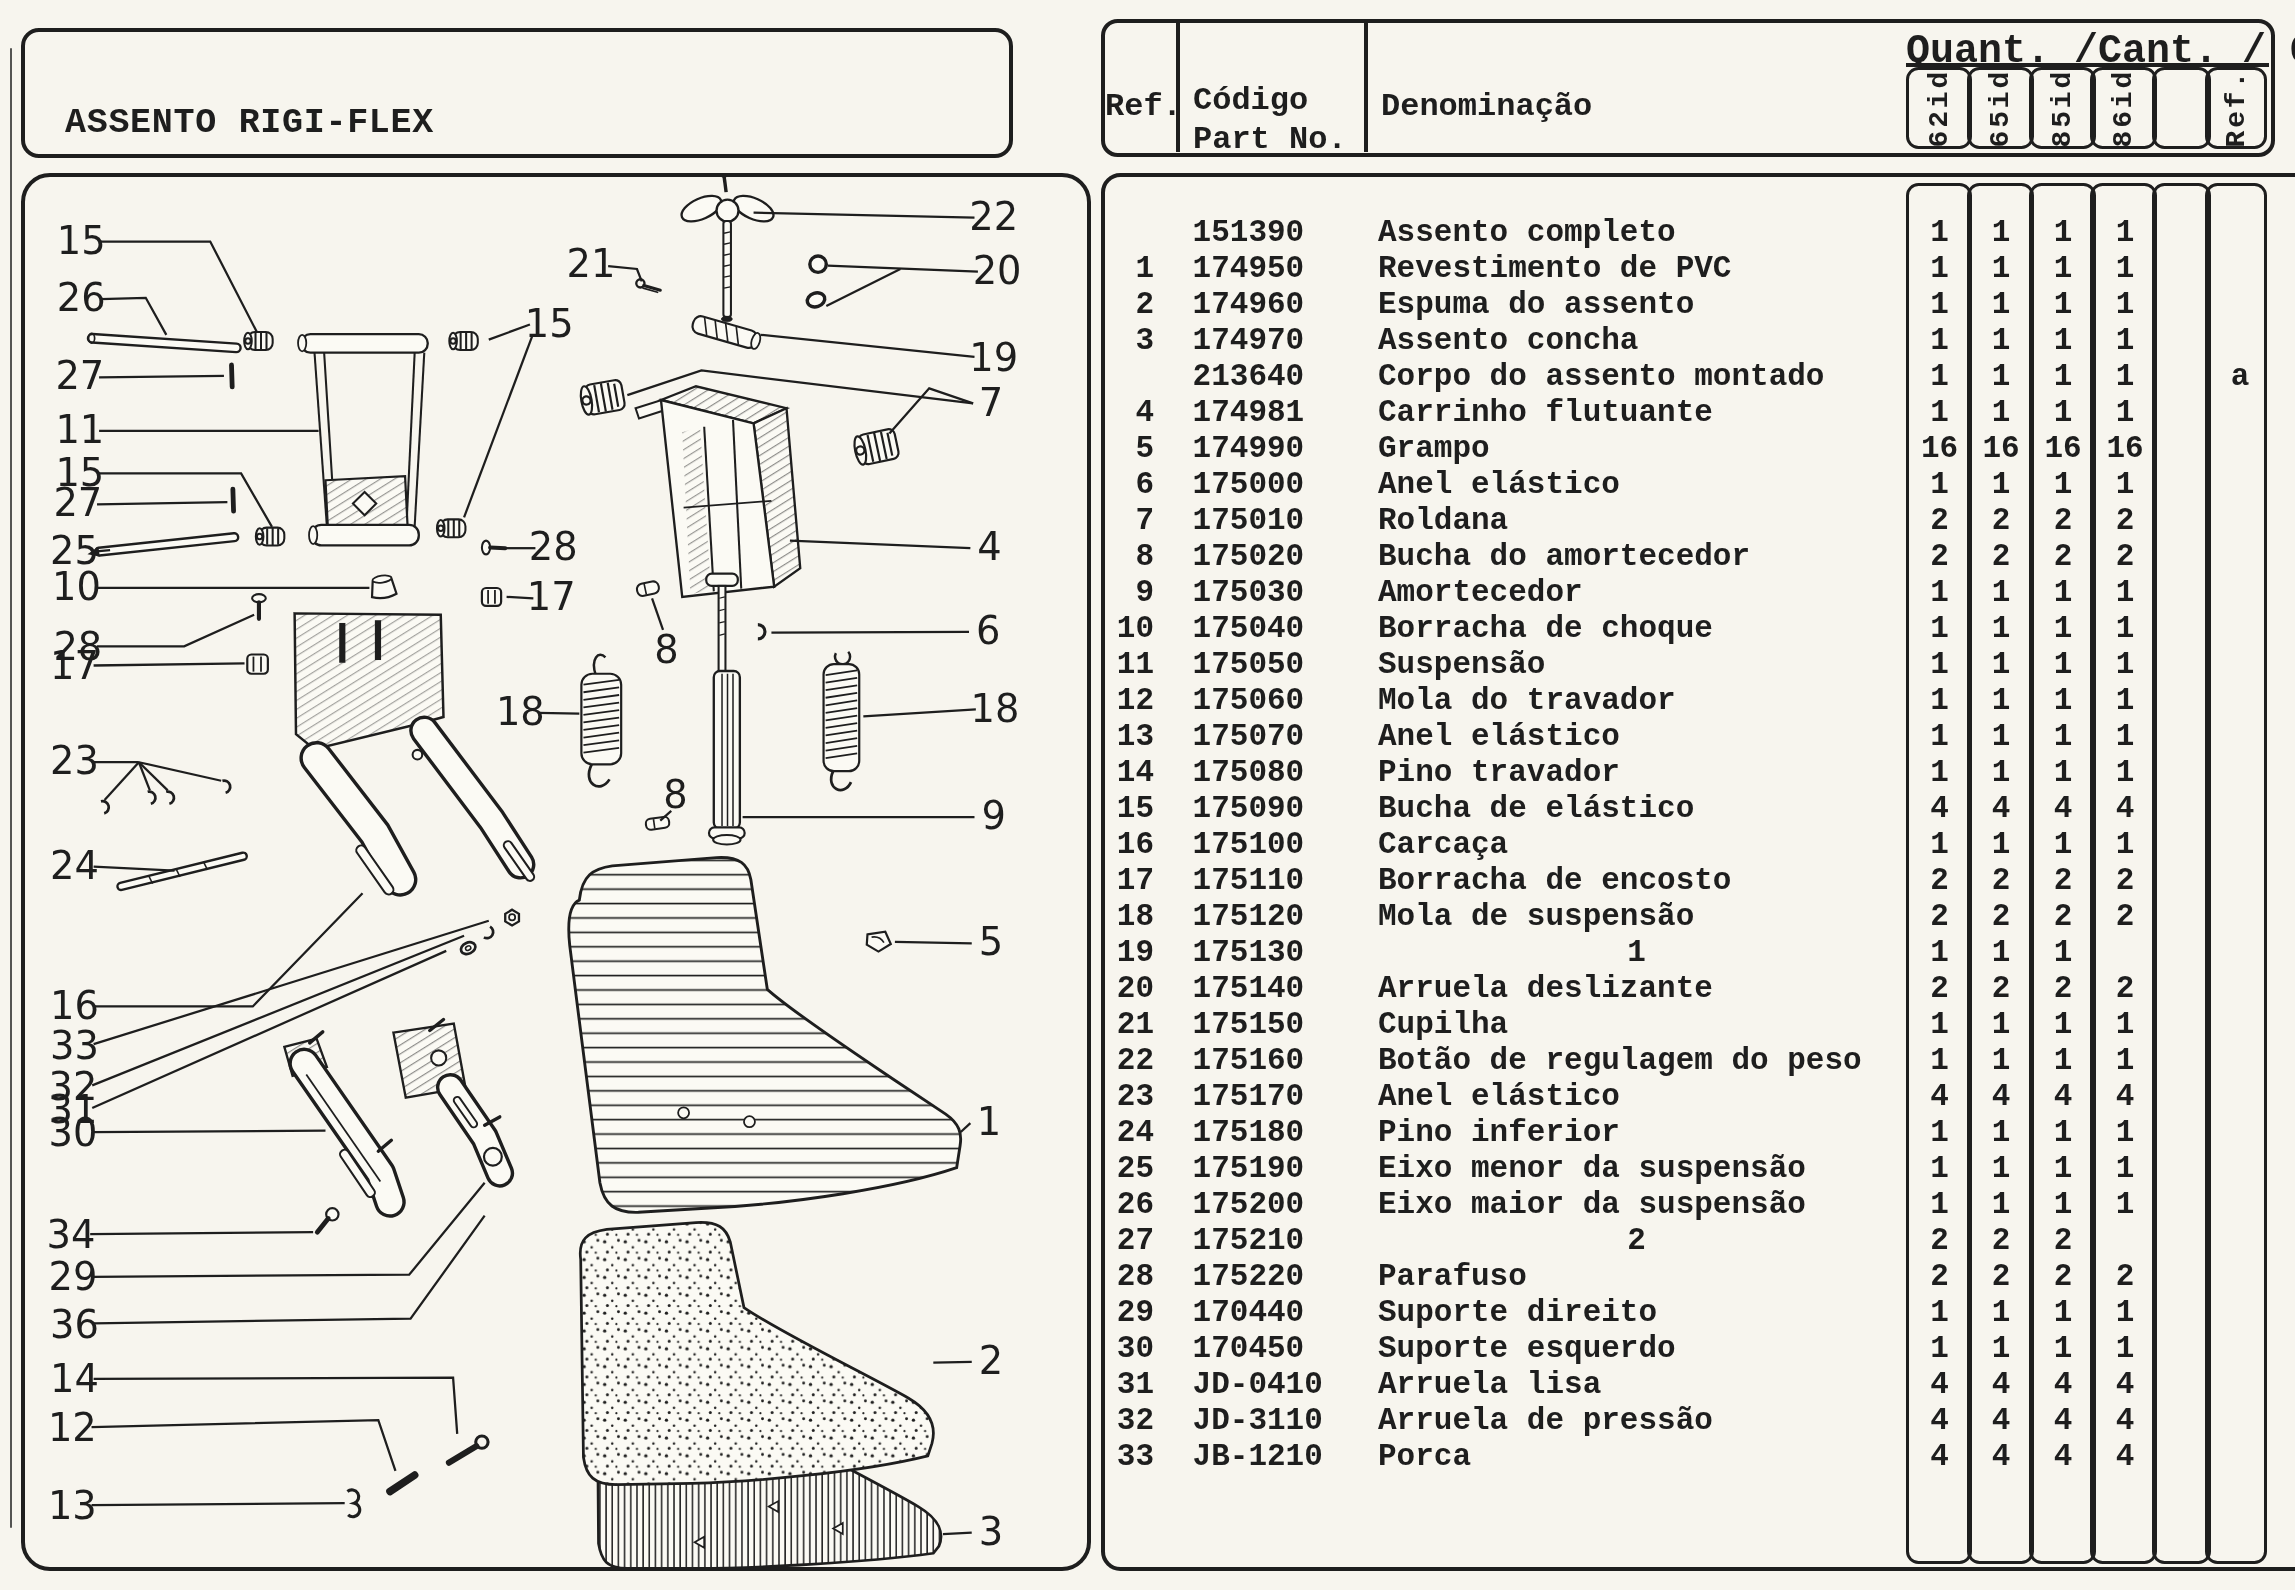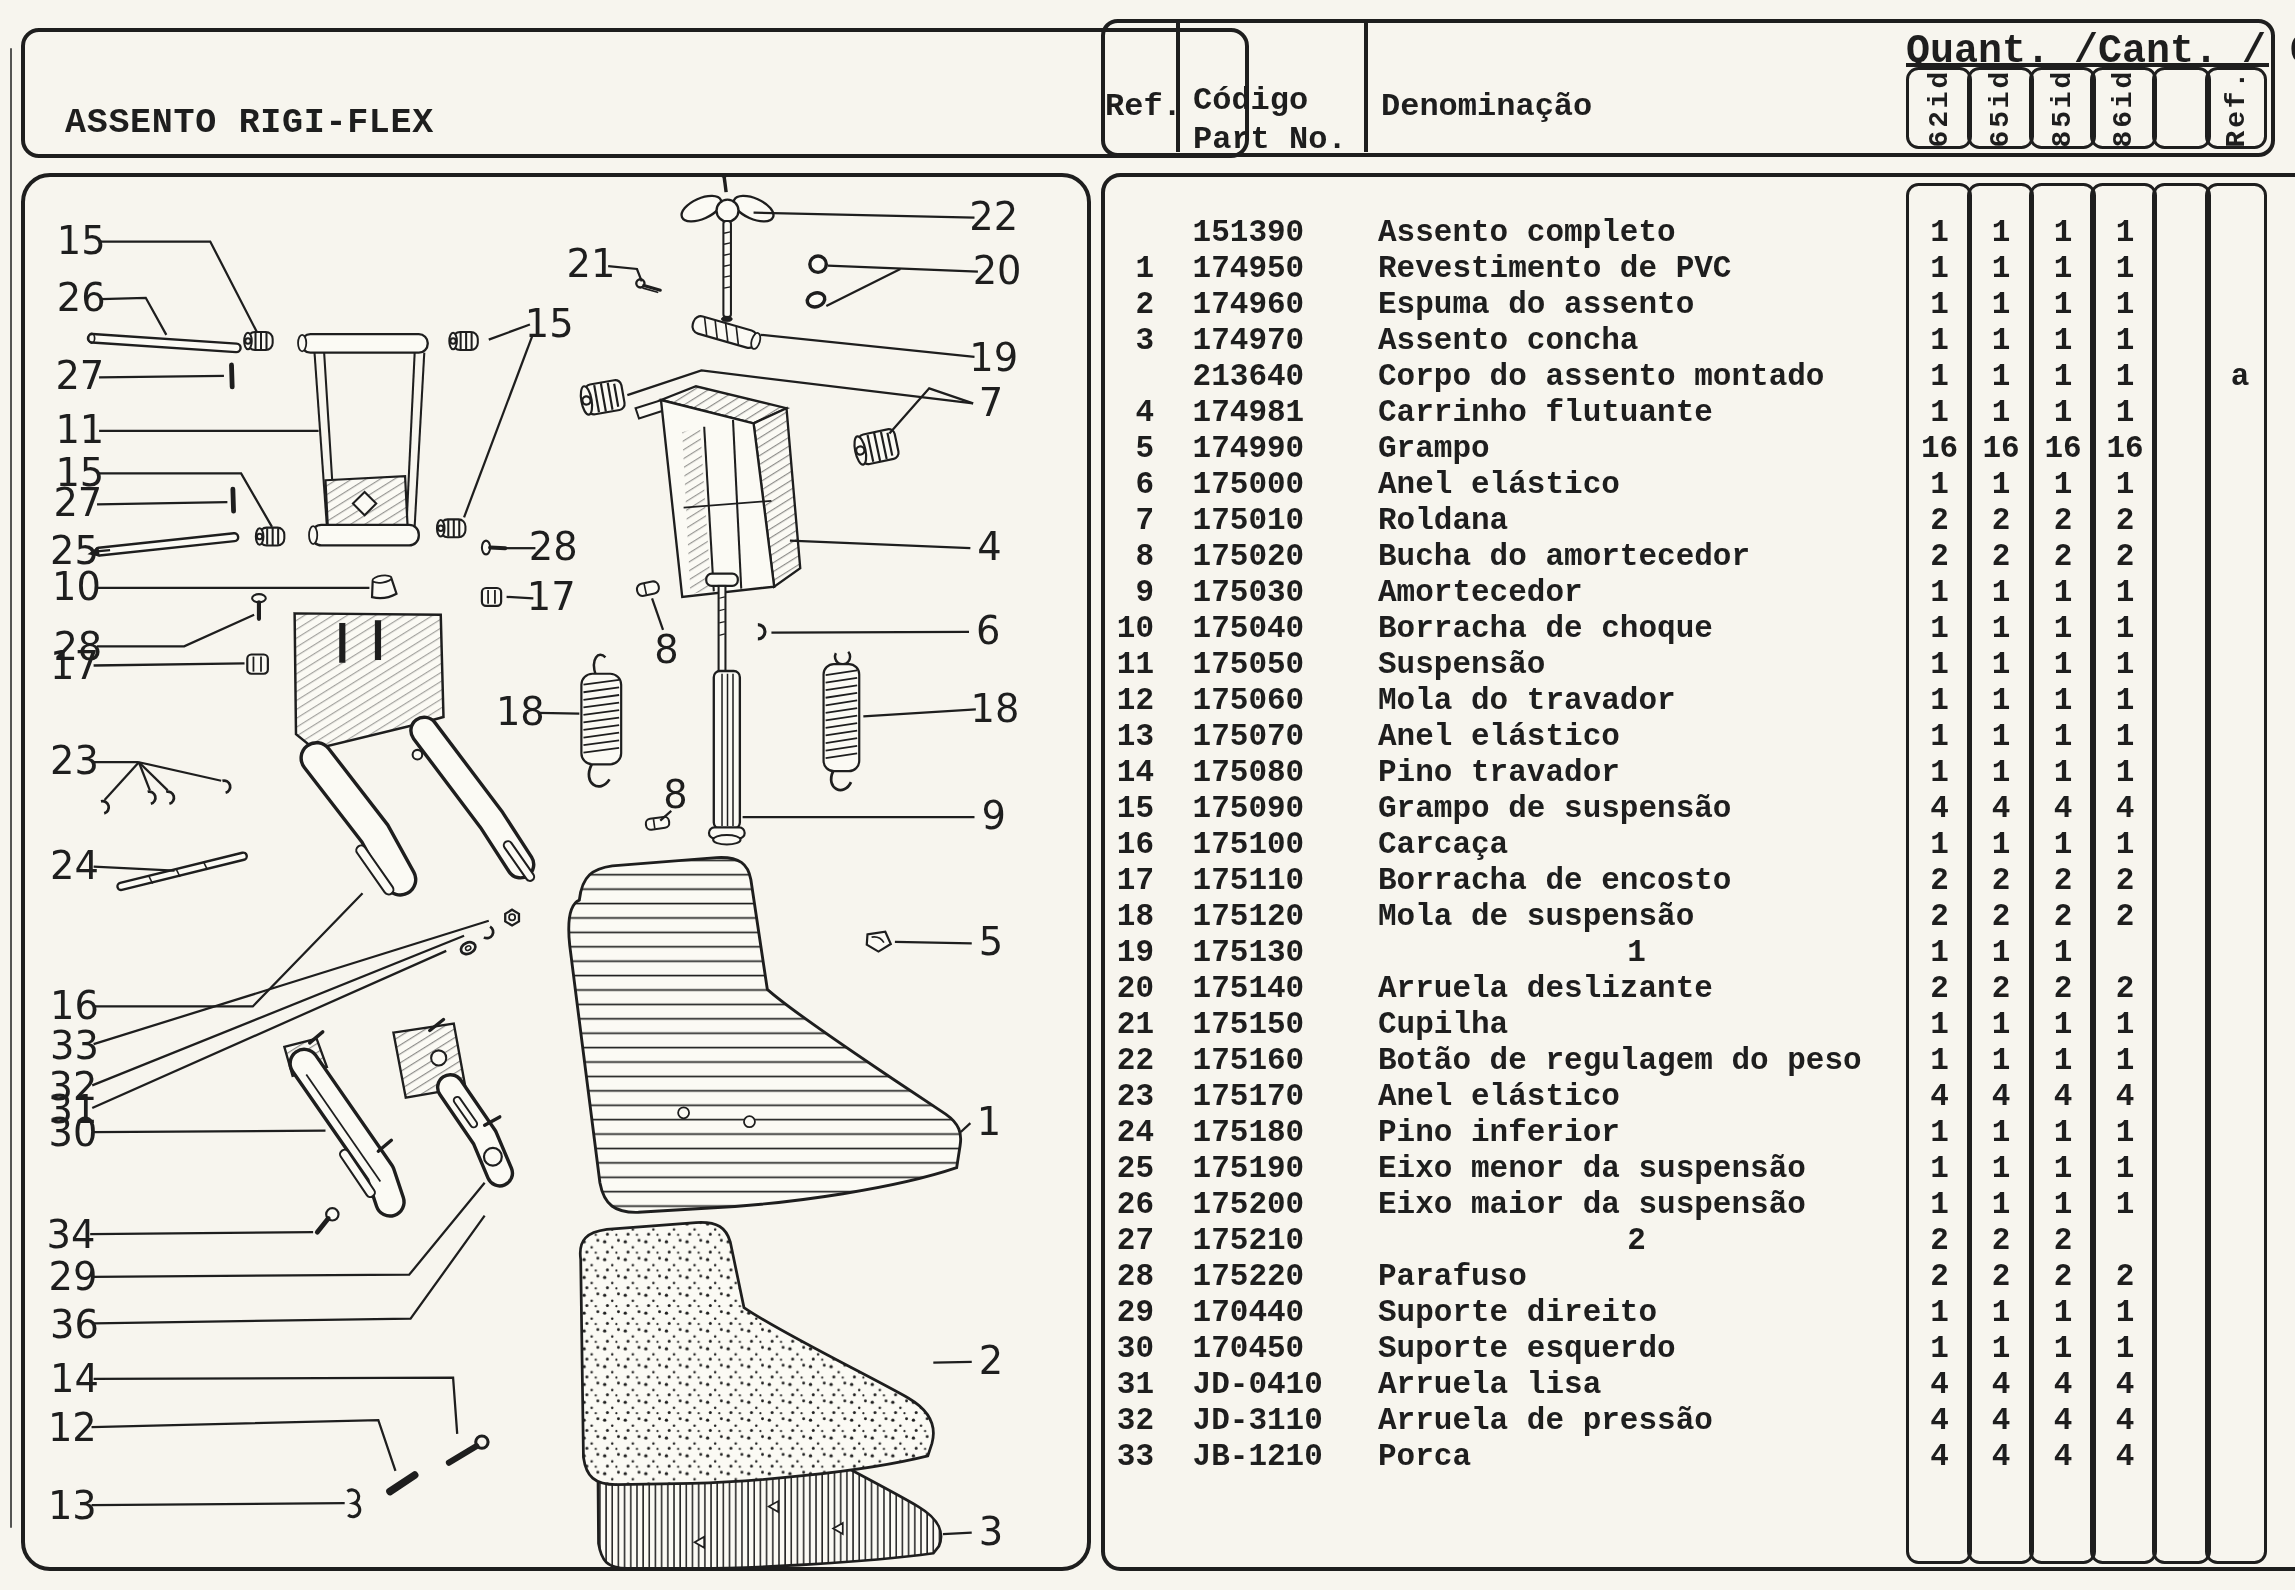--- a/index.html
+++ b/index.html
@@ -1,21 +1,21 @@
 <!DOCTYPE html>
 <html style="font-size:11px"><head>
 <meta charset="utf-8">
 <style>
   html,body{margin:0;padding:0;width:2295px;height:1591px;overflow:hidden;}
   body{background:#f7f5ee;font-family:"Liberation Mono",monospace;color:#1e1e1e;position:relative;}
   .box{position:absolute;border:4.8px solid #1e1e1e;border-radius:23.5px;background:transparent;box-sizing:border-box;}
   #edge-line{position:absolute;left:9.7px;top:48px;width:2.8px;height:1480px;background:#1e1e1e;opacity:.75;border-radius:1.4px;}
 
   
-  #title-box{left:21px;top:28px;width:1228px;height:130px;border-radius:18px;font-family:Liberation Mono, monospace;}
+  #title-box{left:21px;top:28px;width:992px;height:130px;border-radius:18px;font-family:Liberation Mono, monospace;}
   #title-text{position:absolute;left:40px;bottom:11px;font-weight:700;font-size:35px;letter-spacing:0.7px;white-space:pre;}
 
   
   #header-box{left:1101px;top:19.4px;width:1174px;height:138px;border-radius:16.6px;}
   #header-box .vline{position:absolute;top:0;width:3.5px;height:129px;background:#1e1e1e;}
   .hcell{position:absolute;font-weight:700;font-size:32px;line-height:39px;white-space:pre;}
   #qty-group-label{position:absolute;left:801px;width:363px;top:5.5px;font-weight:700;font-size:40px;text-align:center;white-space:pre;}
   #qty-underline{position:absolute;left:801px;top:40px;width:363px;height:3.5px;background:#1e1e1e;}
 
   .vstrip{position:absolute;border:3.5px solid #1e1e1e;border-radius:12.4px;box-sizing:border-box;background:transparent;display:flex;align-items:center;justify-content:center;}
@@ -650,21 +650,21 @@
         <div class="c-q">1</div>
         <div class="c-q">1</div>
         <div class="c-q">1</div>
         <div class="c-q">1</div>
         <div class="c-x"></div>
         <div class="c-a"></div>
       </div>
       <div class="trow">
         <div class="c-ref">15</div>
         <div class="c-code">175090</div>
-        <div class="c-name">Grampo de suspensão</div>
+        <div class="c-name">Bucha de elástico</div>
         <div class="c-q">4</div>
         <div class="c-q">4</div>
         <div class="c-q">4</div>
         <div class="c-q">4</div>
         <div class="c-x"></div>
         <div class="c-a"></div>
       </div>
       <div class="trow">
         <div class="c-ref">16</div>
         <div class="c-code">175100</div>

